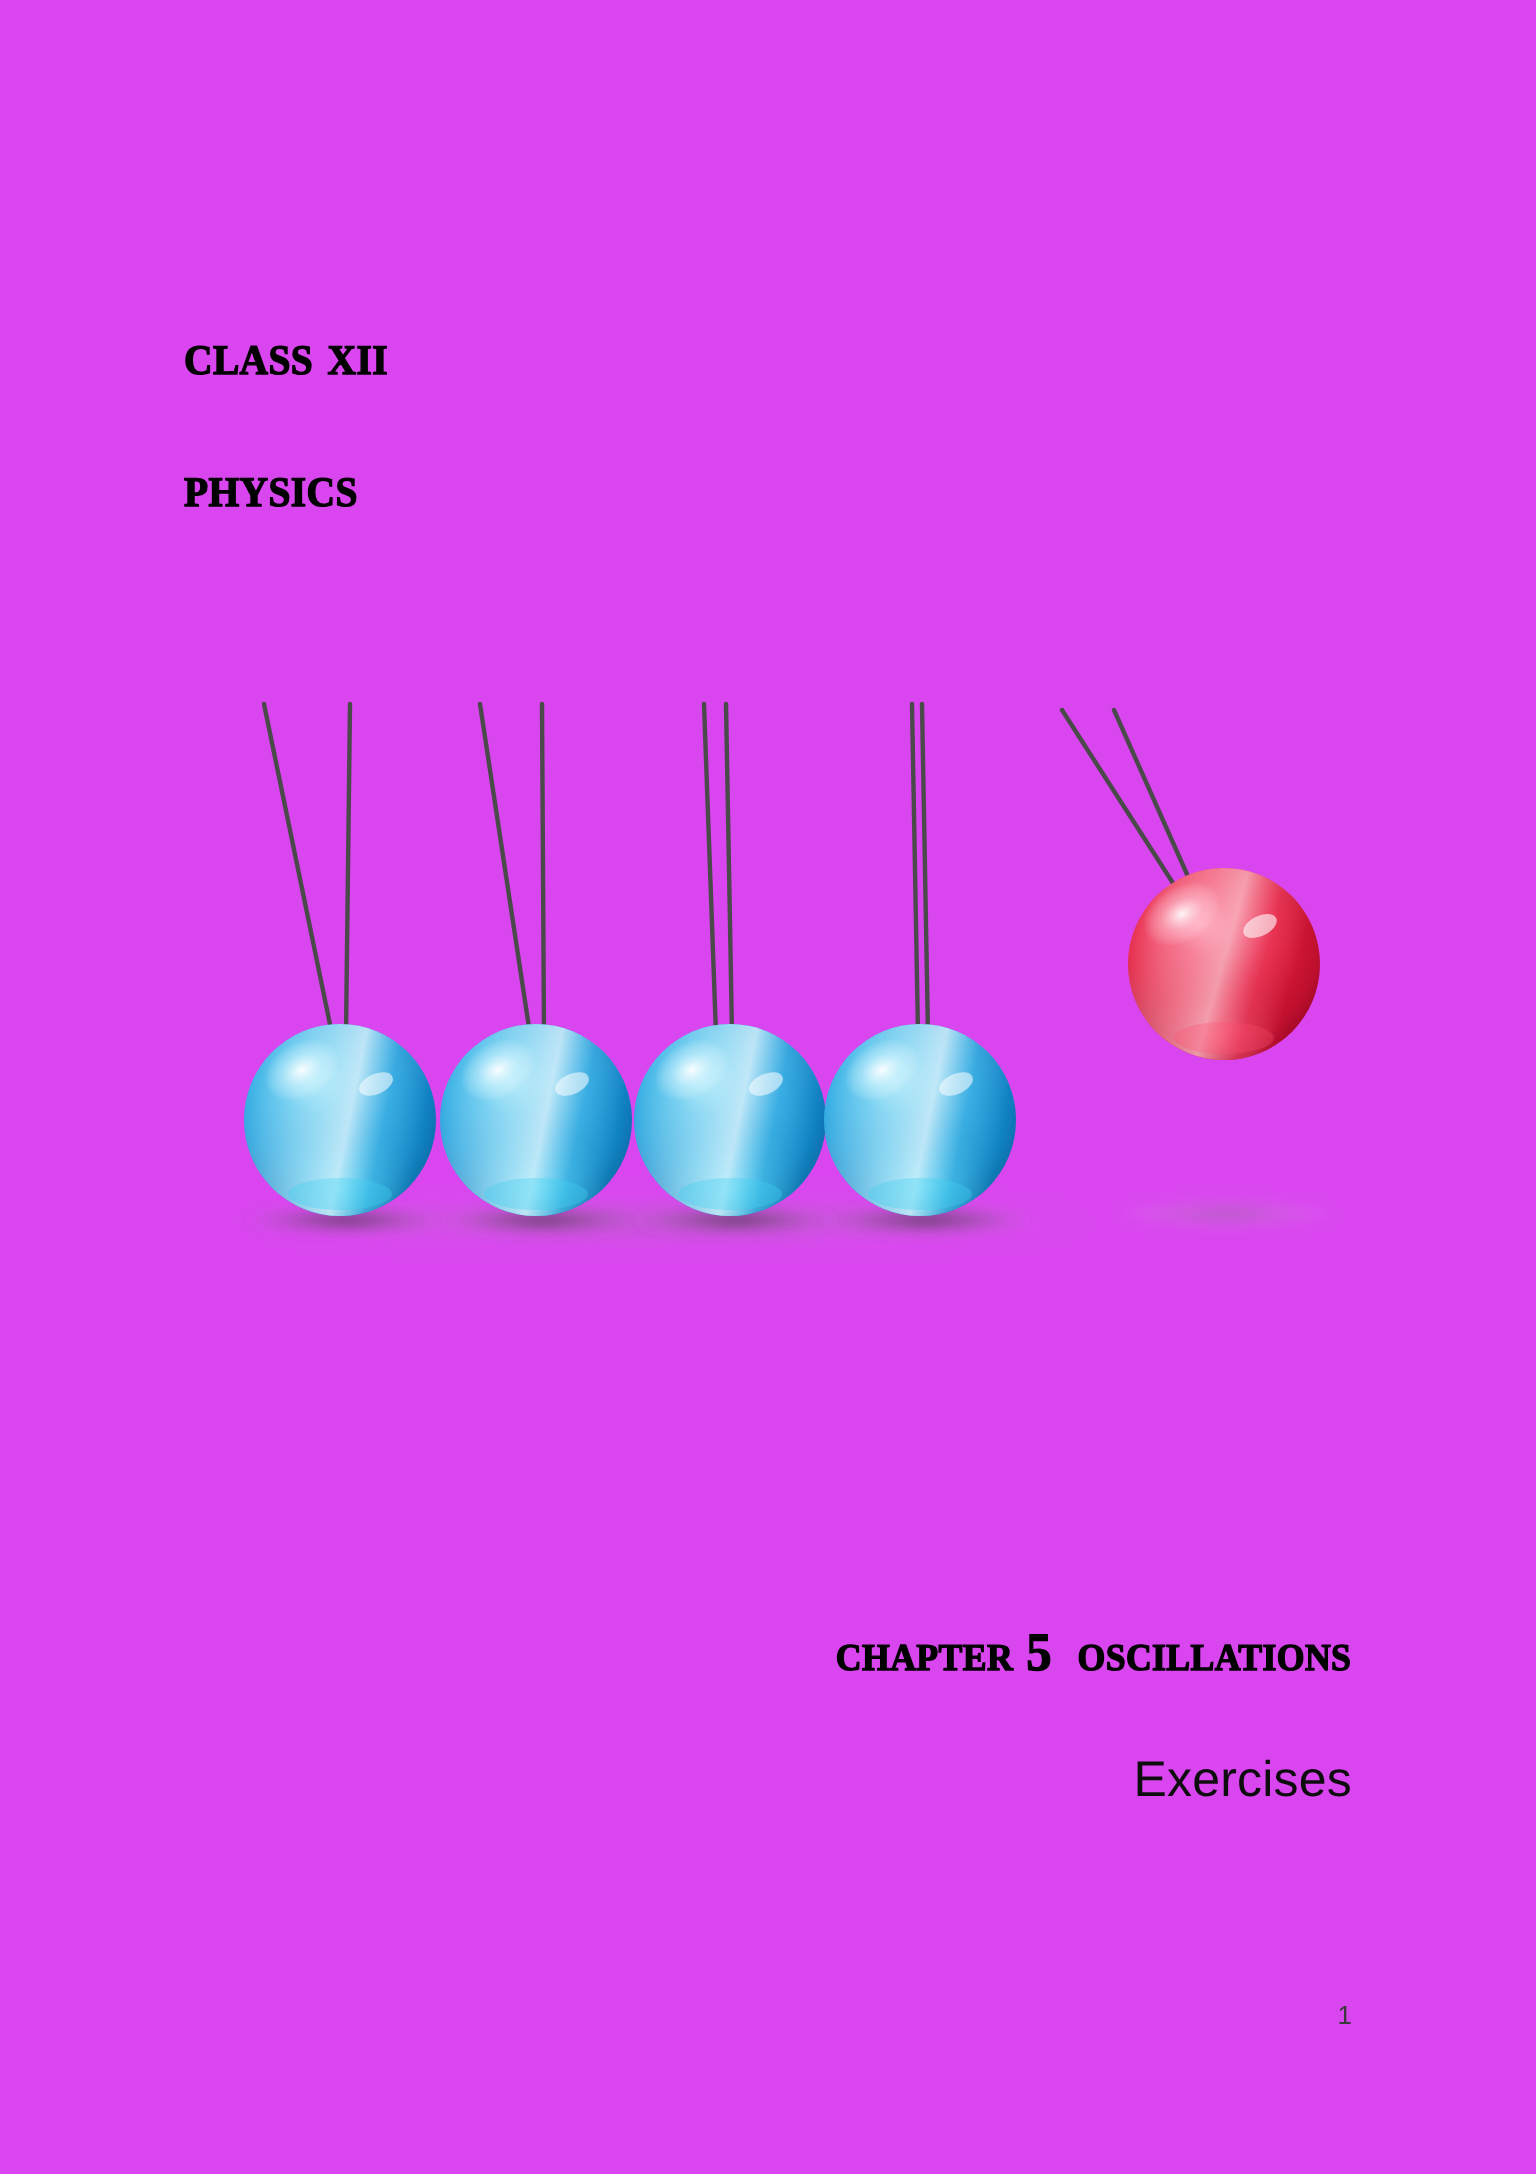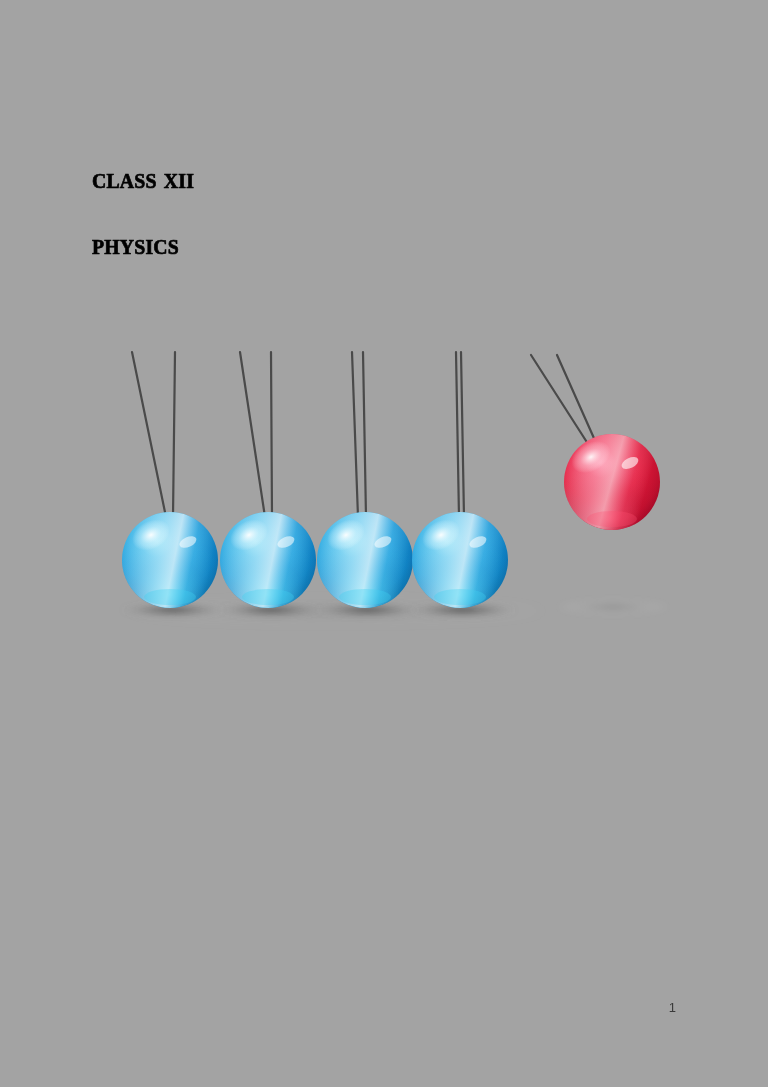--- a/index.html
+++ b/index.html
@@ -12,21 +12,21 @@
     height: 1087px;
     position: relative;
     overflow: hidden;
     font-family: "Liberation Serif", serif;
     -webkit-font-smoothing: antialiased;
   }
 
   .page {
     position: absolute;
     inset: 0;
-    background: #a3a3a3;
+    background: #d946ef;
   }
 
   
   .fancy {
     font-family: "Liberation Serif", "DejaVu Serif", serif;
     font-weight: 700;
     font-variant: small-caps;
     text-transform: lowercase;
     color: #000000;
     letter-spacing: 0.2px;
@@ -251,16 +251,21 @@
         <circle cx="527" cy="147" r="48" fill="url(#redBody)"></circle>
         <circle cx="527" cy="147" r="48" fill="url(#redRim)"></circle>
         <ellipse cx="527" cy="147" rx="48" ry="48" fill="url(#redBand)"></ellipse>
         <ellipse cx="506" cy="122" rx="21" ry="14" fill="url(#redSpec)" transform="rotate(-30 506 122)"></ellipse>
         <ellipse cx="545" cy="128" rx="9" ry="5" fill="#ffffff" opacity="0.6" transform="rotate(-26 545 128)"></ellipse>
         <ellipse cx="527" cy="184" rx="25" ry="8" fill="#ff4f72" opacity="0.30"></ellipse>
       </g>
     </svg>
   </div>
 
+  <div class="bottom-block">
+    <div class="fancy right-origin heading-chapter">CHAPTER 5</div>
+    <div class="fancy right-origin heading-topic">OSCILLATIONS</div>
+    <div class="subheading-exercises">Exercises</div>
+  </div>
 
   <div class="page-number">1</div>
 
 </div>
 
 </body></html>

